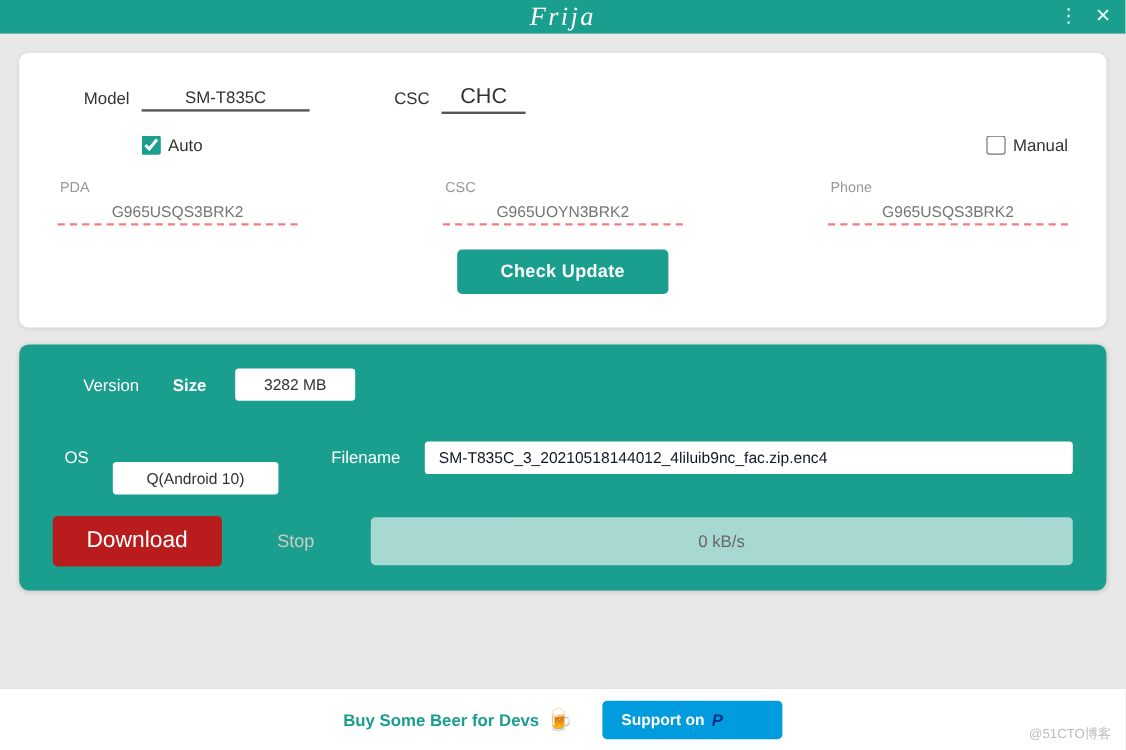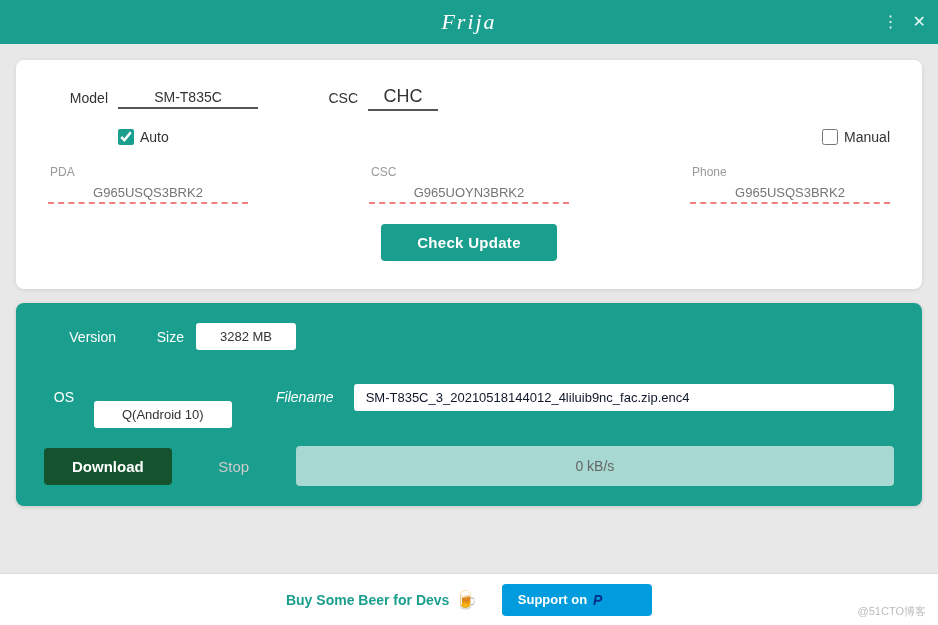--- a/index.html
+++ b/index.html
@@ -9,21 +9,21 @@
       font-family: 'Segoe UI', Arial, sans-serif;
       background: #e8e8e8;
       display: flex;
       flex-direction: column;
       overflow: hidden;
     }
 
     
     #title-bar {
       background: #1a9e8e;
-      height: 44px;
+      height: 28px;
       display: flex;
       align-items: center;
       justify-content: center;
       position: relative;
       flex-shrink: 0;
     }
     #title-bar .title {
       font-family: Georgia, 'Times New Roman', serif;
       font-style: italic;
       font-size: 22px;
@@ -195,24 +195,23 @@
       font-size: 13px;
       color: #333;
       flex: 1;
       white-space: nowrap;
       overflow: hidden;
       text-overflow: ellipsis;
     }
     .size-label {
       font-size: 14px;
       color: white;
-      font-weight: 400;
+      font-weight: 700;
       margin-left: 16px;
       min-width: 40px;
-      text-align: right;
     }
     .size-value-box {
       background: white;
       border-radius: 3px;
       padding: 6px 24px;
       font-size: 13px;
       color: #333;
       min-width: 90px;
       text-align: right;
     }
@@ -240,47 +239,46 @@
       text-align: center;
       margin-top: 35px;
     }
     .filename-label {
       font-size: 14px;
       color: white;
       font-weight: 500;
       margin-left: 10px;
       min-width: 72px;
       text-align: right;
-      font-style: italic;
     }
     .filename-value-box {
       background: white;
       border-radius: 3px;
       padding: 6px 12px;
       font-size: 13px;
       color: #0f172a;
       flex: 1;
       white-space: nowrap;
       overflow: hidden;
       text-overflow: ellipsis;
     }
 
     .action-row {
       display: flex;
       align-items: center;
       gap: 12px;
     }
     .download-btn {
-      background: #14532d;
+      background: #b91c1c;
       color: white;
       border: none;
       border-radius: 4px;
       padding: 10px 28px;
-      font-size: 15px;
-      font-weight: 700;
+      font-size: 19px;
+      font-weight: 400;
       cursor: pointer;
       min-width: 120px;
     }
 
     .stop-btn {
       background: transparent;
       color: #ccc;
       border: none;
       border-radius: 4px;
       padding: 10px 28px;

